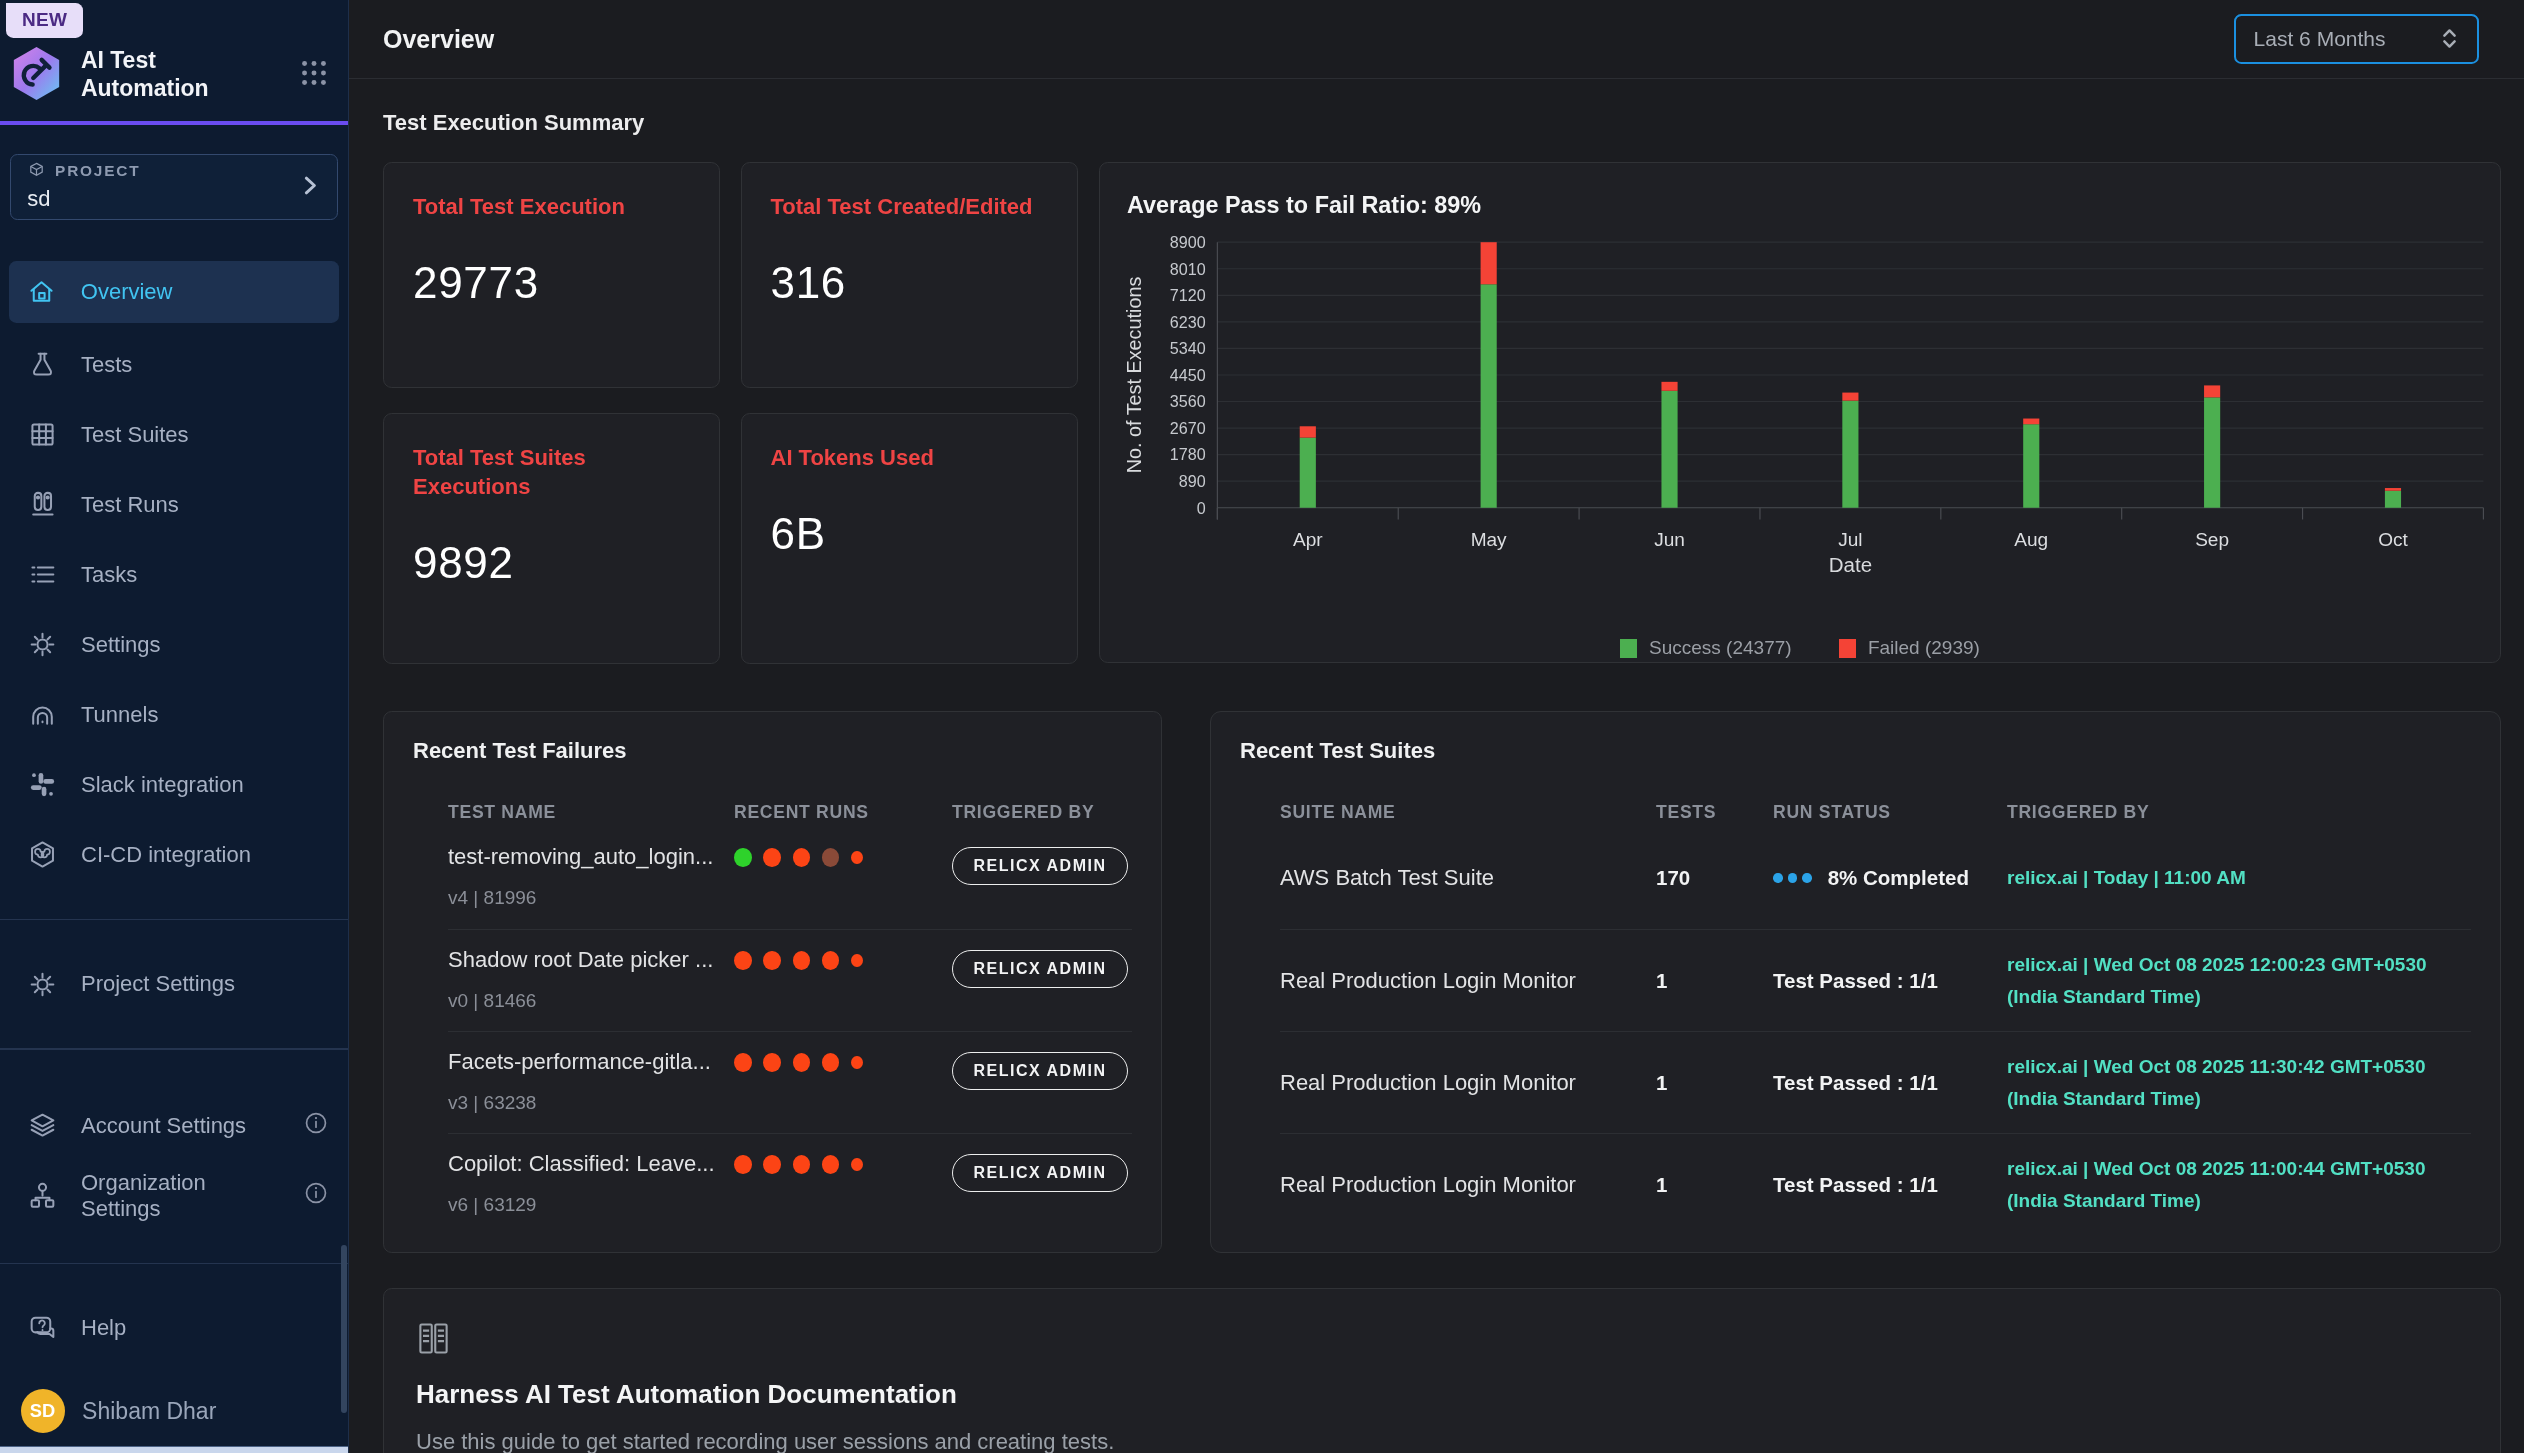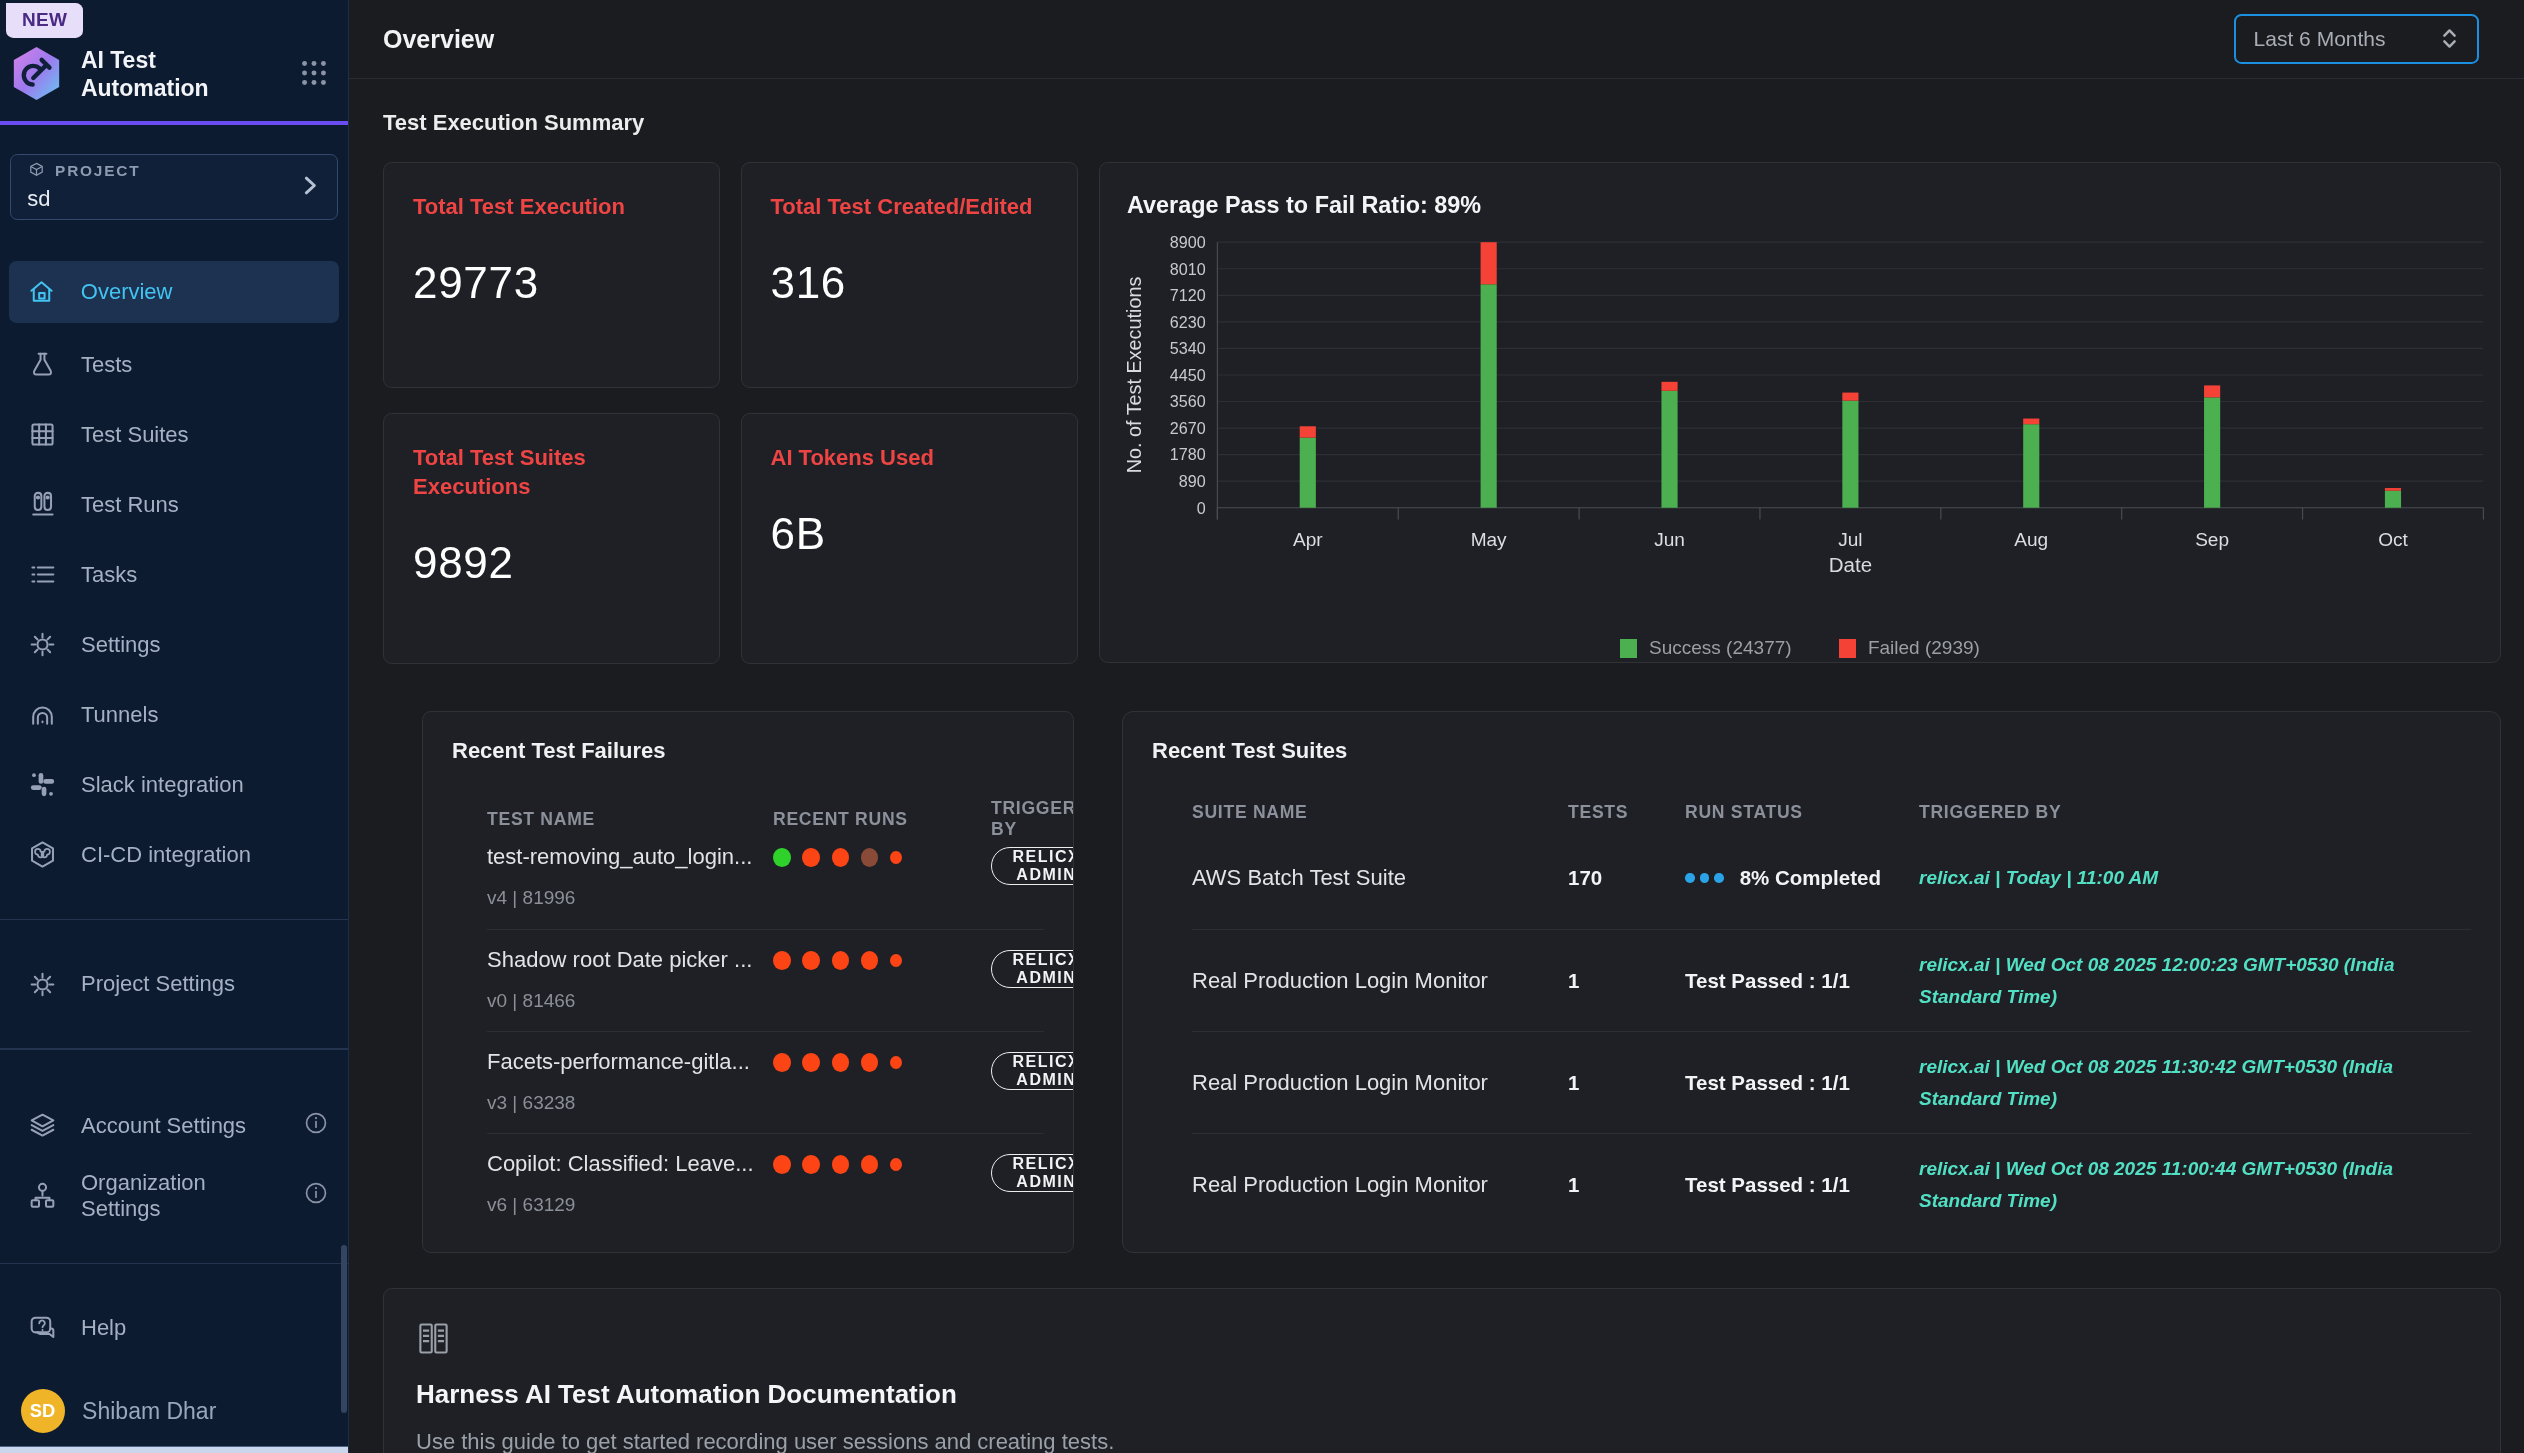--- a/index.html
+++ b/index.html
@@ -80,21 +80,21 @@
   .xlab { fill:#dcdee1; font-size:26px; font-weight:500;}
   .ylab { fill:#d8dadd; font-size:27px; }
   .datelab { fill:#d8dadd; font-size:28px; }
   .chart-legend { position:absolute; left:0; right:0; bottom:3px; display:flex;
                   justify-content:center; gap:47px; }
   .leg-item { display:flex; align-items:center; gap:11.7px; color:#9b9fa6; font-size:19px; }
   .leg-sq { width:17.6px; height:19px; display:inline-block; }
 
   .tables-row { display:flex; gap:48px; margin-top:47px; }
   .table-card { height:542px; padding:26px 29px 0 29px; overflow:hidden; }
-  .failures-card { width:652px; flex:0 0 auto;margin-left:39px; }
+  .failures-card { width:779px; flex:0 0 auto; }
   .suites-card { flex:1;border-radius:11px; }
   .tbl-title { color:#f0f1f2; font-size:22px; font-weight:bold; }
   .thead { color:#8b909a; font-size:17.6px; font-weight:bold; letter-spacing:0.7px; margin-top:34px;
            display:grid; align-items:center; height:29px;}
   .f-inner { padding-left:35px; }
   .s-inner { padding-left:40px; }
   .fgrid { grid-template-columns:286px 218px 1fr; }
   .sgrid { grid-template-columns:376px 117px 234px 1fr; }
 
   .frow { display:grid; grid-template-columns:286px 218px 1fr; height:102px; padding-top:16px; }
@@ -112,21 +112,21 @@
           font-family:"Liberation Sans",sans-serif; cursor:pointer; justify-self:start; margin-top:4.4px;}
 
   .srow { display:grid; grid-template-columns:376px 117px 234px 1fr; align-items:center; height:102px; }
   .srow + .srow { border-top:1.5px solid #2c2e33; }
   .sname { color:#e2e3e5; font-size:22px; }
   .stests { color:#f2f3f4; font-size:20.5px; font-weight:600; }
   .sstatus { color:#f2f3f4; font-size:20.5px; font-weight:600; display:flex; align-items:center; gap:16px;}
   .pdots { display:flex; gap:5.1px; }
   .pdot { width:9.5px; height:9.5px; border-radius:50%; background:var(--progress,#2ba3e8); }
   .strig { color:var(--teal,#52e0c4); font-size:19px; font-weight:600; line-height:32px;
-           padding-right:22px;font-style:italic; }
+           padding-right:22px; }
 
   .docs-card { margin-top:35px; height:220px; padding:32px 0 0 32px; }
   .docs-icon { color:#9aa0a8; }
   .docs-title { color:#f4f5f6; font-size:26px; font-weight:bold; margin-top:20.5px; }
   .docs-desc { color:#9aa0a8; font-size:22px; margin-top:19px; }
 </style>
 </head>
 <body>
 
 <aside class="sidebar">

